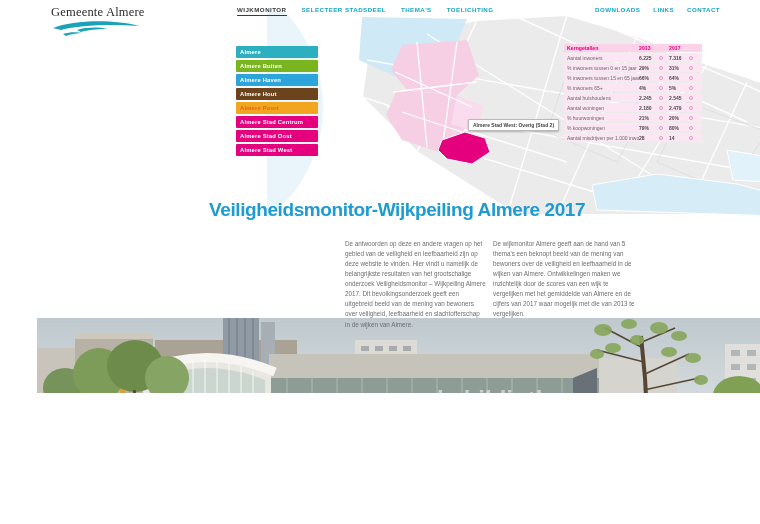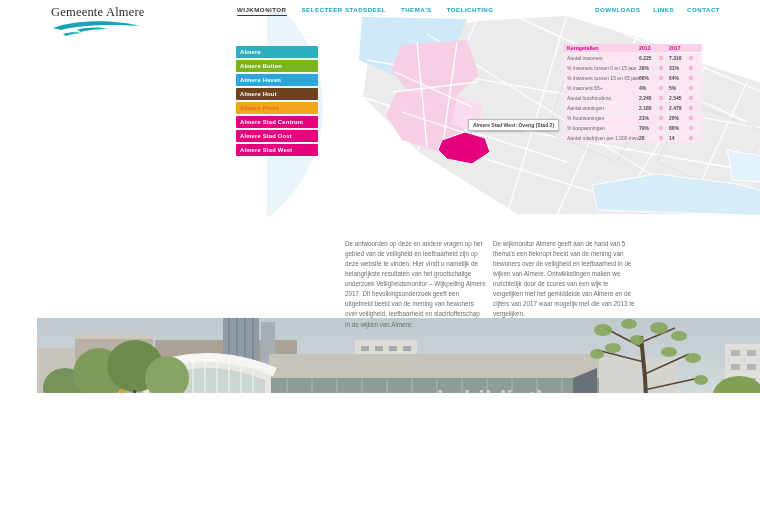--- a/index.html
+++ b/index.html
@@ -266,20 +266,21 @@
         <span class="kinfo">
           <i></i>
         </span>
       <span class="kv">14</span>
         <span class="kinfo">
           <i></i>
         </span>
     </div>
   </div>
 
+  <h1 class="page-title">Veiligheidsmonitor-Wijkpeiling Almere 2017</h1>
   <div class="body-col col-a">De antwoorden op deze en andere vragen op het gebied van de veiligheid en leefbaarheid zijn op deze website te vinden. Hier vindt u namelijk de belangrijkste resultaten van het grootschalige onderzoek Veiligheidsmonitor – Wijkpeiling Almere 2017. Dit bevolkingsonderzoek geeft een uitgebreid beeld van de mening van bewoners over veiligheid, leefbaarheid en slachtofferschap in de wijken van Almere.</div>
   <div class="body-col col-b">De wijkmonitor Almere geeft aan de hand van 5 thema's een beknopt beeld van de mening van bewoners over de veiligheid en leefbaarheid in de wijken van Almere. Ontwikkelingen maken we inzichtelijk door de scores van een wijk te vergelijken met het gemiddelde van Almere en de cijfers van 2017 waar mogelijk met die van 2013 te vergelijken.</div>
 
   <svg class="photo-svg" width="760" height="134" viewBox="0 0 760 134">
     <defs>
       <linearGradient id="sky" x1="0" y1="0" x2="0" y2="1">
         <stop offset="0" stop-color="#bfc9ce"></stop>
           <stop offset="1" stop-color="#e2e6e7"></stop>
       </linearGradient>
       <linearGradient id="ground" x1="0" y1="0" x2="0" y2="1">

